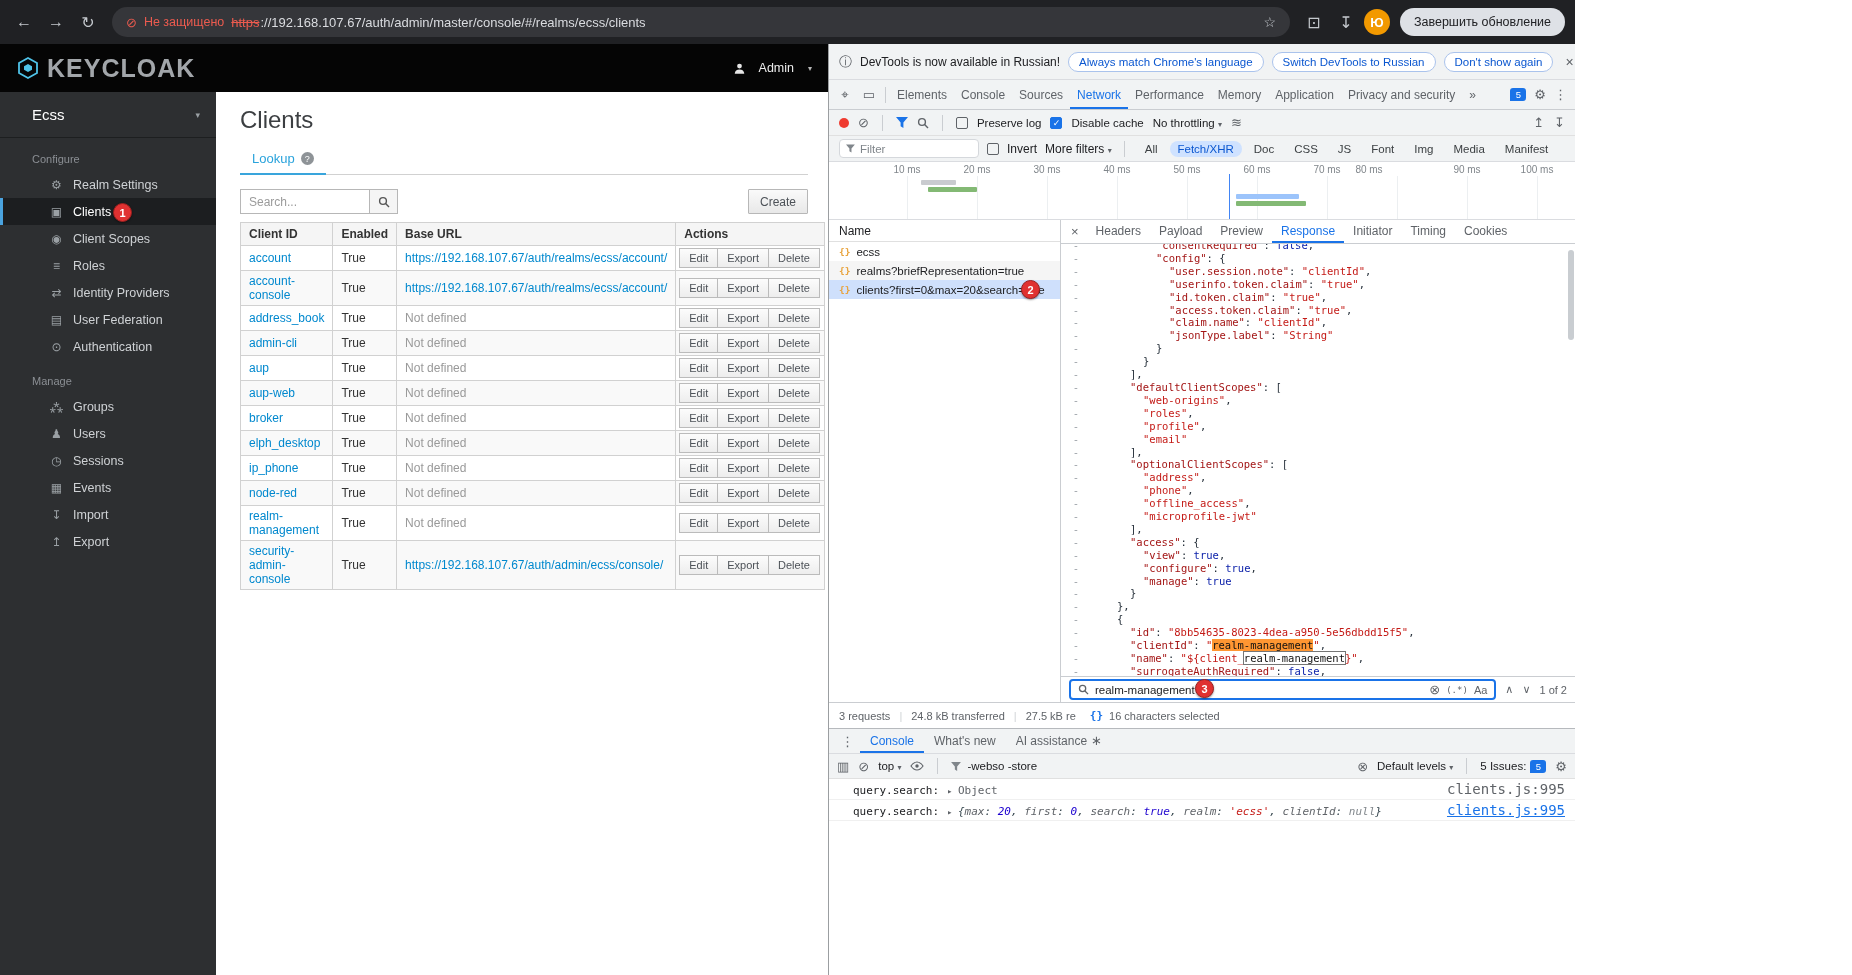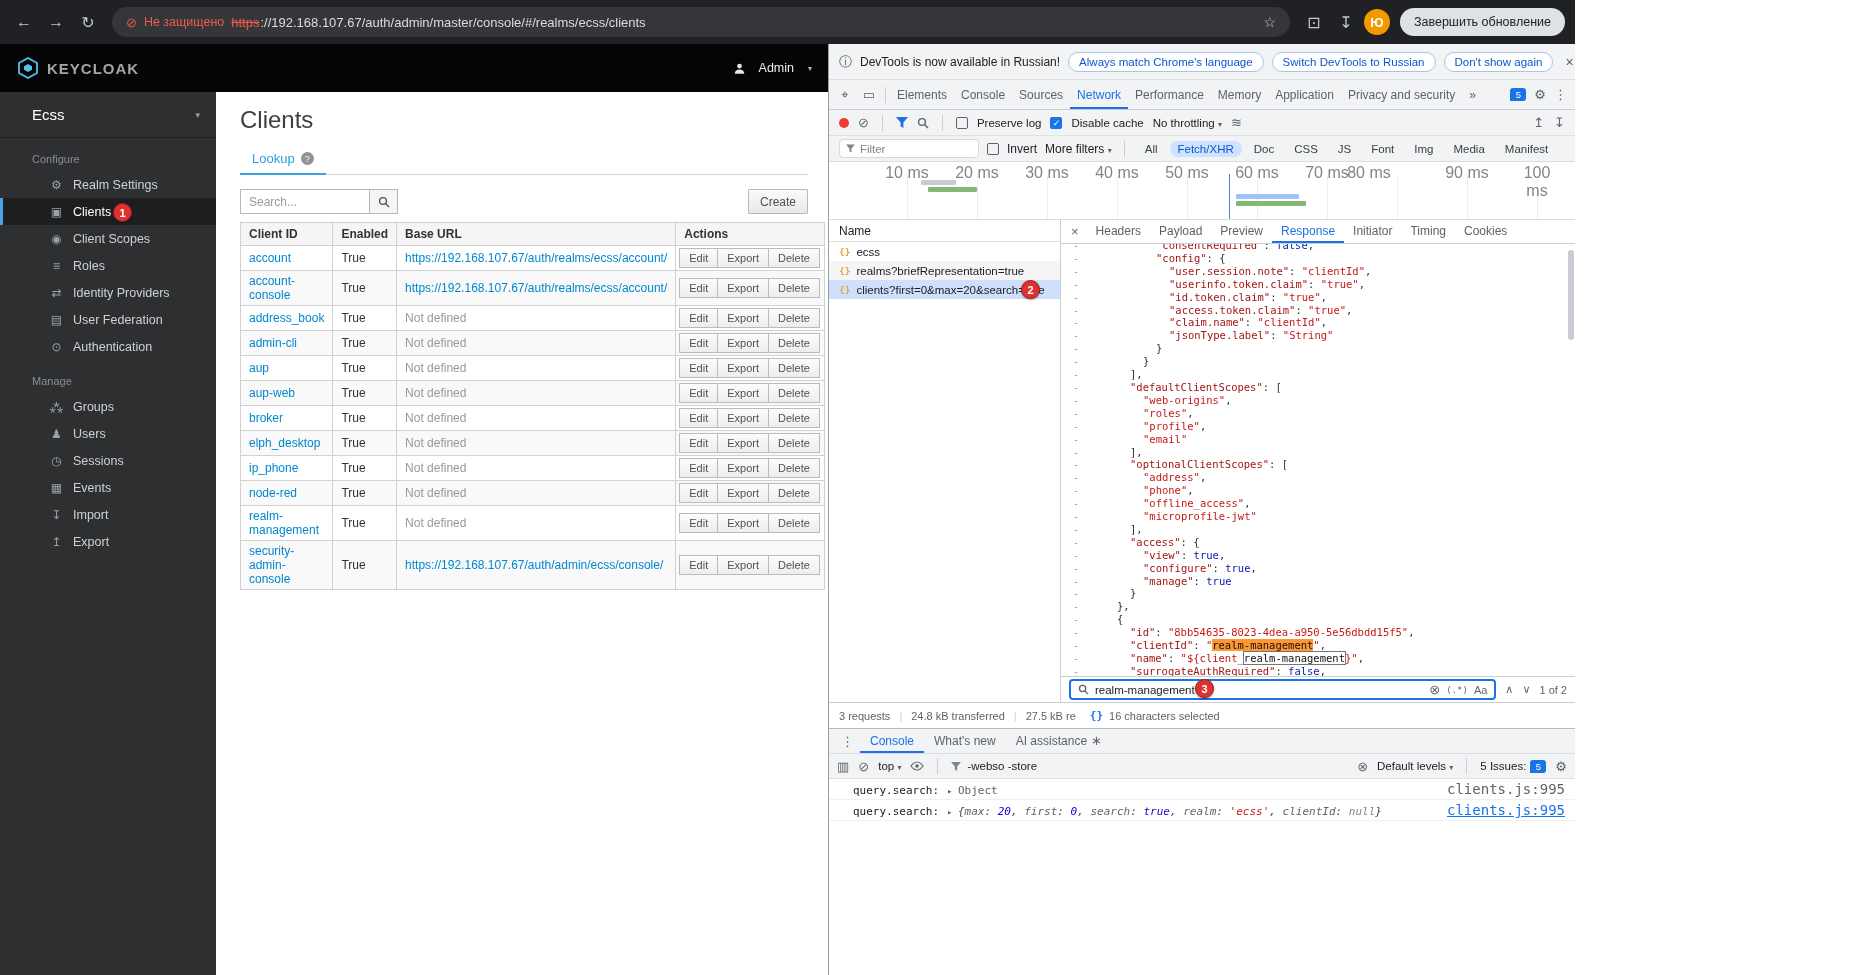--- a/index.html
+++ b/index.html
@@ -18,21 +18,21 @@
   .omni-star{color:#c3c7cc;font-size:14px;margin-left:auto}
   .avatar{width:26px;height:26px;border-radius:50%;background:#f29900;color:#fff;font-size:13px;font-weight:bold;display:flex;align-items:center;justify-content:center;flex:0 0 auto}
   .update-btn{height:28px;border-radius:14px;background:#dee1e6;color:#202124;font-size:12.5px;display:flex;align-items:center;padding:0 14px;margin-left:6px;white-space:nowrap;flex:0 0 auto}
 
   .app-row{display:flex;height:931px}
 
   
   .kc{width:828px;display:flex;flex-direction:column;background:#fff}
   .kc-header{height:48px;background:#050505;display:flex;align-items:center;padding:0 16px;flex:0 0 auto}
   .kc-logo{display:flex;align-items:center;gap:7px}
-  .kc-logo-text{color:#a2a6aa;font-size:15px;font-weight:bold;letter-spacing:1px}
+  .kc-logo-text{color:#a2a6aa;font-size:25px;font-weight:bold;letter-spacing:1px}
   .kc-admin{margin-left:auto;display:flex;align-items:center;gap:14px;color:#ededed;font-size:12.5px}
   .kc-admin .caret{font-size:8px;color:#b5b5b5}
   .kc-body{display:flex;flex:1;min-height:0}
   .kc-side{width:216px;background:#2d2f31;color:#cfd2d5;flex:0 0 auto;display:flex;flex-direction:column}
   .kc-realm{height:46px;display:flex;align-items:center;padding:0 16px 0 32px;color:#fff;font-size:15px;border-bottom:1px solid #1d1f20}
   .kc-realm .chev{margin-left:auto;font-size:9px;color:#9aa0a4}
   .kc-sec{padding:15px 16px 6px 32px;color:#8b8f94;font-size:11px}
   .kc-item{height:27px;display:flex;align-items:center;gap:9px;padding-left:46px;font-size:12.5px;color:#cfd2d5;cursor:pointer;border-left:3px solid transparent}
   .kc-item .kc-ico{width:15px;font-size:12px;color:#9aa0a4;text-align:center}
   .kc-item.active{background:#1c1e20;border-left-color:#4aa3df;color:#fff}
@@ -79,21 +79,21 @@
   .ddcaret{font-size:8px;color:#5f6368}
   .nb-right{margin-left:auto;display:flex;gap:10px}
   .dt-filterbar{height:26px;background:#f1f3f4;border-bottom:1px solid #dadce0;display:flex;align-items:center;gap:8px;padding:0 10px;flex:0 0 auto;overflow:hidden}
   .fbox{display:flex;align-items:center;gap:5px;width:140px;height:19px;background:#fff;border:1px solid #d5d8dc;border-radius:4px;padding:0 6px;flex:0 0 auto}
   .fbox input{border:none;outline:none;width:100%;font-size:11.5px;color:#202124;font-family:"Liberation Sans",sans-serif}
   .fbox input::placeholder{color:#80868b}
   .pillrow{display:flex;gap:4px;align-items:center;overflow:hidden;flex:1;min-width:0}
   .pill{padding:2px 8px;border-radius:11px;font-size:11.5px;color:#3c4043;white-space:nowrap;cursor:pointer;flex:0 0 auto}
   .pill.active{background:#cfe2ff;color:#0b57d0}
   .tl{position:relative;height:58px;border-bottom:1px solid #dadce0;background:#fff;flex:0 0 auto;overflow:hidden}
-  .tl-lab{position:absolute;top:2px;font-size:16px;color:#80868b;width:44px;text-align:center}
+  .tl-lab{position:absolute;top:2px;font-size:10px;color:#80868b;width:44px;text-align:center}
   .tl-line{position:absolute;top:14px;bottom:0;width:1px;background:#eceff1}
   .tl-bar{position:absolute;height:5px;border-radius:1px}
   .tl-marker{position:absolute;top:12px;bottom:0;width:1px}
   .dt-split{display:flex;height:482px;flex:0 0 auto;min-height:0}
   .dt-requests{width:232px;border-right:1px solid #cacdd1;display:flex;flex-direction:column;flex:0 0 auto}
   .req-head{height:22px;line-height:22px;padding-left:10px;border-bottom:1px solid #e0e0e0;font-size:12px;color:#202124}
   .req-row{height:19px;display:flex;align-items:center;gap:6px;padding-left:10px;font-size:11.5px;color:#202124;white-space:nowrap;overflow:hidden;cursor:pointer}
   .req-row.alt{background:#f5f5f5}
   .req-row.sel{background:#cfe0fc}
   .req-ico{color:#e8a33d;font-family:"DejaVu Sans Mono",monospace;font-size:9.5px;font-weight:bold}

